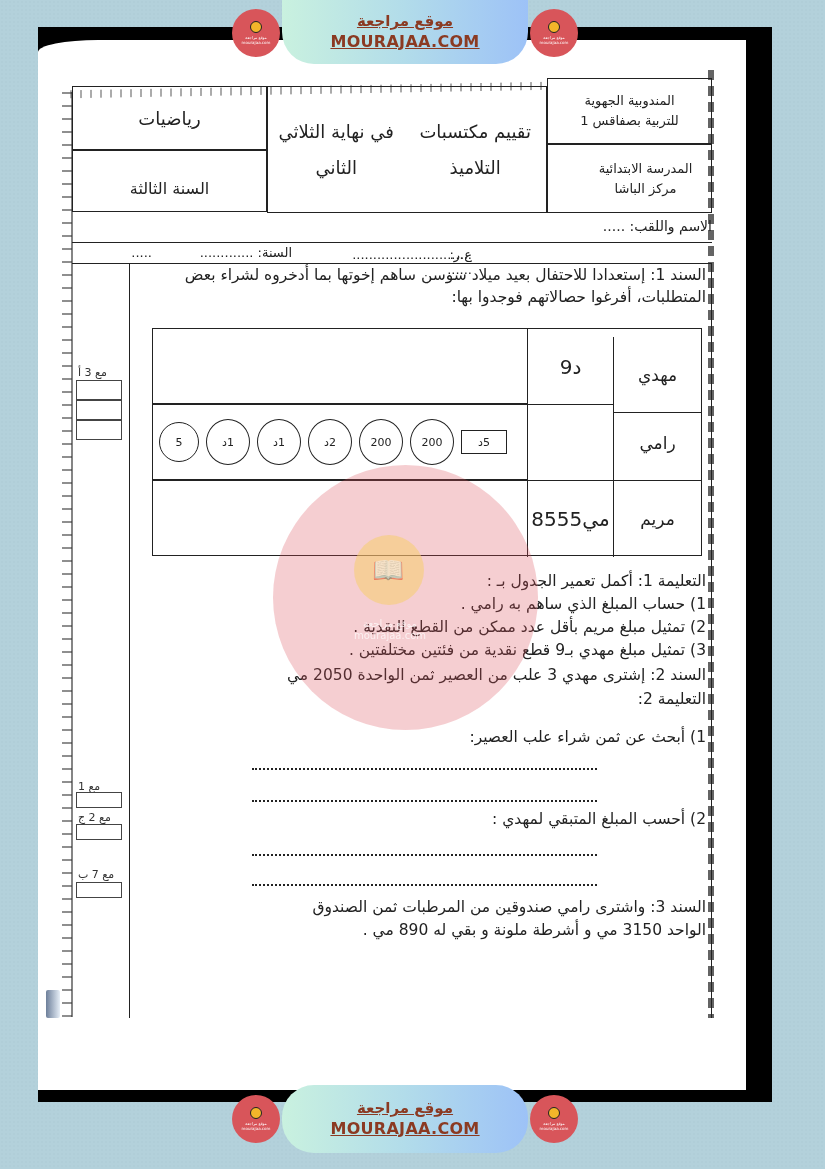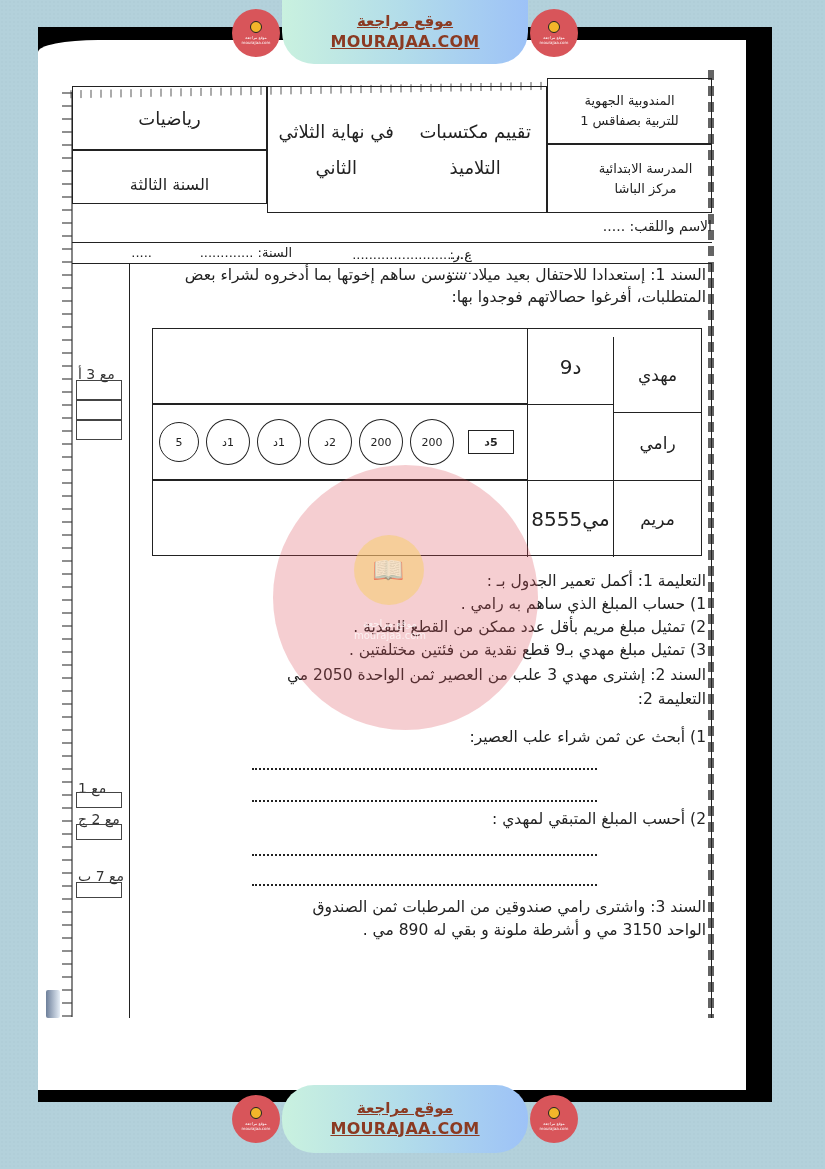--- a/index.html
+++ b/index.html
@@ -57,47 +57,47 @@
 
   
   .doc { position: absolute; left: 72px; top: 78px; width: 640px; height: 940px; direction: rtl; color: #222; font-family: "DejaVu Sans", sans-serif; }
   .hdr { position: absolute; left: 0; top: 0; width: 640px; height: 135px; }
   .hdr .cell { position: absolute; border: 1.6px solid #222; display: flex; align-items: center; justify-content: center; text-align: center; }
   .c-region { right: 0; top: 0; width: 165px; height: 66px; font-size: 13px; line-height: 20px; border-top: none; border-right: none; }
   .c-school { right: 0; top: 66px; width: 165px; height: 69px; font-size: 13px; line-height: 20px; border-right: none; padding-left: 32px; }
   .c-title  { right: 165px; top: 8px; width: 280px; height: 127px; font-size: 18px; line-height: 36px; flex-direction: row; }
   .c-title .year { font-size: 20px; letter-spacing: 1px; direction: ltr; }
   .c-subject { right: 445px; top: 8px; width: 195px; height: 64px; font-size: 18px; }
-  .c-level   { right: 445px; top: 72px; width: 195px; height: 54px; font-size: 16px; align-items: flex-start; padding-top: 14px; }
+  .c-level   { right: 445px; top: 72px; width: 195px; height: 62px; font-size: 16px; align-items: flex-start; padding-top: 14px; }
 
   .idrow1 { position: absolute; right: 0; top: 140px; font-size: 14px; }
   .idrow2 { position: absolute; right: 0; top: 164px; width: 640px; height: 22px; border-top: 1.6px solid #222; border-bottom: 1.6px solid #222; font-size: 13px; }
   .idrow2 span { position: absolute; top: 2px; }
 
   .main-box { position: absolute; right: 0; top: 186px; width: 640px; height: 754px; border-right: 1.6px solid #222; }
   .margin-col { position: absolute; left: 0; top: 186px; width: 58px; height: 754px; border-right: 1.6px solid #222; }
 
   .sanad { position: absolute; right: 6px; width: 570px; font-size: 15.5px; line-height: 22px; text-align: right; }
   .u { }
 
   
   .mtable { position: absolute; right: 10px; top: 250px; width: 550px; height: 228px; border: 1.6px solid #222; }
   .mtable .name { position: absolute; right: 0; width: 88px; height: 76px; border-left: 1.4px solid #222; border-bottom: 1.4px solid #222; display: flex; align-items: center; justify-content: center; font-size: 17px; }
   .mtable .val { position: absolute; right: 88px; width: 86px; height: 76px; border-left: 1.4px solid #222; border-bottom: 1.4px solid #222; display: flex; align-items: center; justify-content: center; font-size: 20px; direction: ltr; }
   .mtable .work { position: absolute; right: 174px; width: 374px; height: 76px; border-bottom: 2px solid #222; }
   .coins { position: absolute; left: 6px; top: 14px; display: flex; gap: 7px; direction: ltr; align-items: center; }
   .coin { width: 40px; height: 40px; border: 1.4px solid #222; border-radius: 50%; display: flex; align-items: center; justify-content: center; font-size: 11px; direction: rtl; }
   .coin.big { width: 44px; height: 46px; }
-  .note { width: 46px; height: 24px; border: 1.4px solid #222; display: flex; align-items: center; justify-content: center; font-size: 11px; direction: rtl; margin-left: 7px; font-weight: bold; }
+  .note { width: 46px; height: 24px; border: 1.4px solid #222; display: flex; align-items: center; justify-content: center; font-size: 11px; direction: rtl; margin-left: 0; }
 
   .instr { position: absolute; right: 6px; width: 580px; font-size: 15.5px; line-height: 23px; text-align: right; }
   .dots { position: absolute; left: 180px; width: 345px; height: 2px; border-bottom: 2.5px dotted #222; }
 
   .score { position: absolute; left: 4px; width: 46px; height: 20px; border: 1.2px solid #444; }
-  .score-label { position: absolute; left: 6px; font-size: 14px; color: #333; }
+  .score-label { position: absolute; left: 6px; font-size: 11px; color: #333; }
 
   
   .wm-circle { position: absolute; left: 273px; top: 465px; width: 265px; height: 265px; border-radius: 50%; background: rgba(220, 80, 90, .28); z-index: 3; }
   .wm-inner { position: absolute; left: 354px; top: 535px; width: 70px; height: 70px; border-radius: 50%; background: rgba(245, 205, 110, .55); z-index: 3;
     display: flex; align-items: center; justify-content: center; font-size: 26px; color: rgba(150,80,40,.5); }
   .wm-text { position: absolute; left: 390px; top: 618px; transform: translateX(-50%); z-index: 3; text-align: center; font-size: 10px; color: rgba(255,255,255,.7); line-height: 12px; }
 </style>
 </head>
 <body>
 

